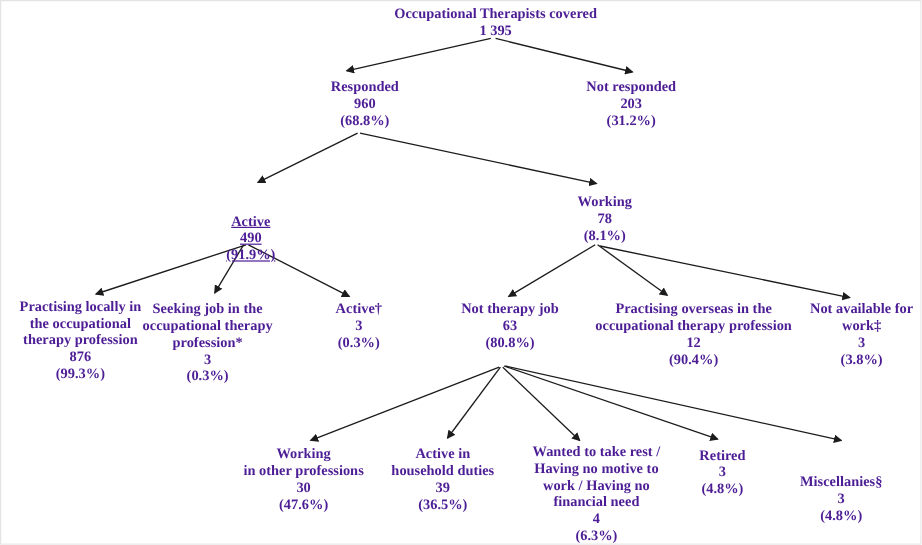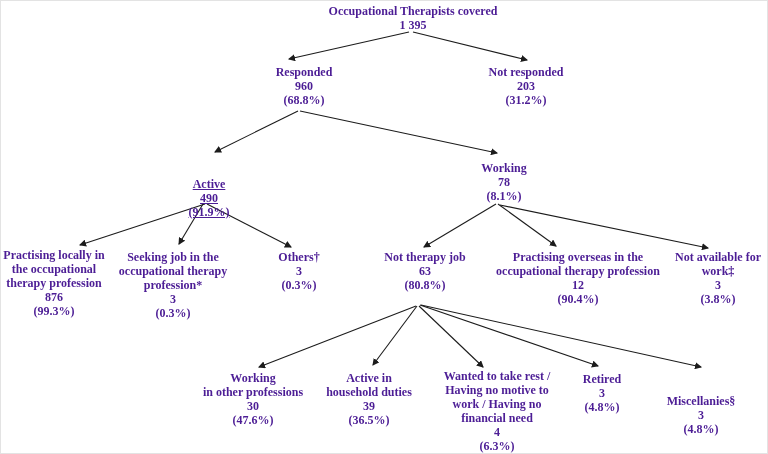--- a/index.html
+++ b/index.html
@@ -79,38 +79,38 @@
     <div class="val">490</div>
     <div class="pct">(91.9%)</div>
   </div>
 
   <div class="node" style="left:448px; top:160px; width:110px;">
     <div class="lbl">Working</div>
     <div class="val">78</div>
     <div class="pct">(8.1%)</div>
   </div>
 
-  <div class="node" style="left:0px; top:247px; width:106px;text-align:center;">
+  <div class="node" style="left:13px; top:247px; width:106px;text-align:center;">
     <div class="lbl">Practising locally in
 the occupational
 therapy profession</div>
     <div class="val">876</div>
     <div class="pct">(99.3%)</div>
   </div>
 
   <div class="node" style="left:102px; top:249px; width:140px;">
     <div class="lbl">Seeking job in the
 occupational therapy
 profession*</div>
     <div class="val">3</div>
     <div class="pct">(0.3%)</div>
   </div>
 
   <div class="node" style="left:258px; top:249px; width:80px;">
-    <div class="lbl">Others†</div>
+    <div class="lbl">Active†</div>
     <div class="val">3</div>
     <div class="pct">(0.3%)</div>
   </div>
 
   <div class="node" style="left:364px; top:249px; width:120px;">
     <div class="lbl">Not therapy job</div>
     <div class="val">63</div>
     <div class="pct">(80.8%)</div>
   </div>
 

